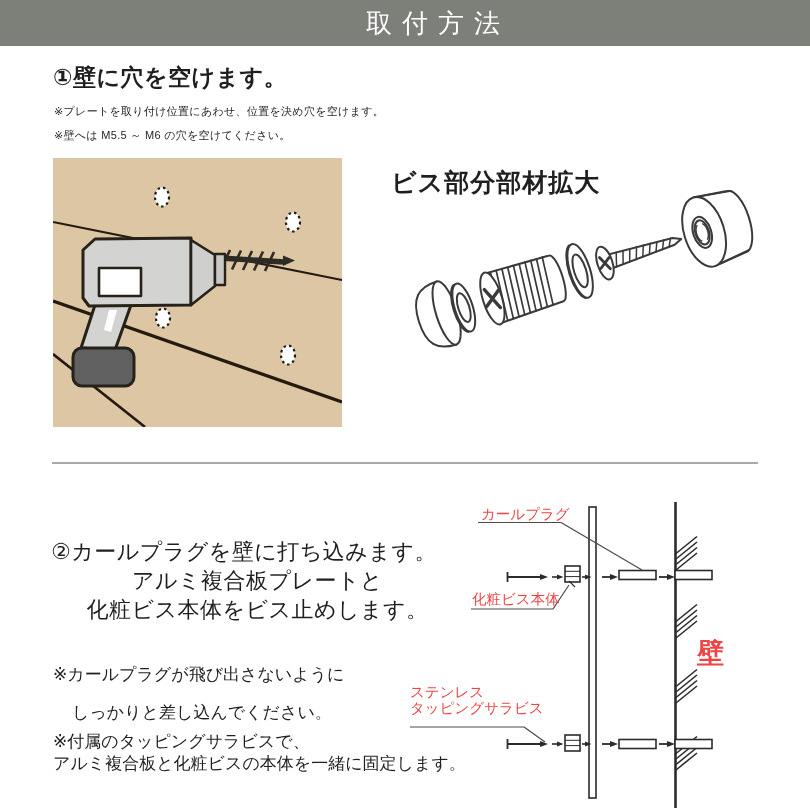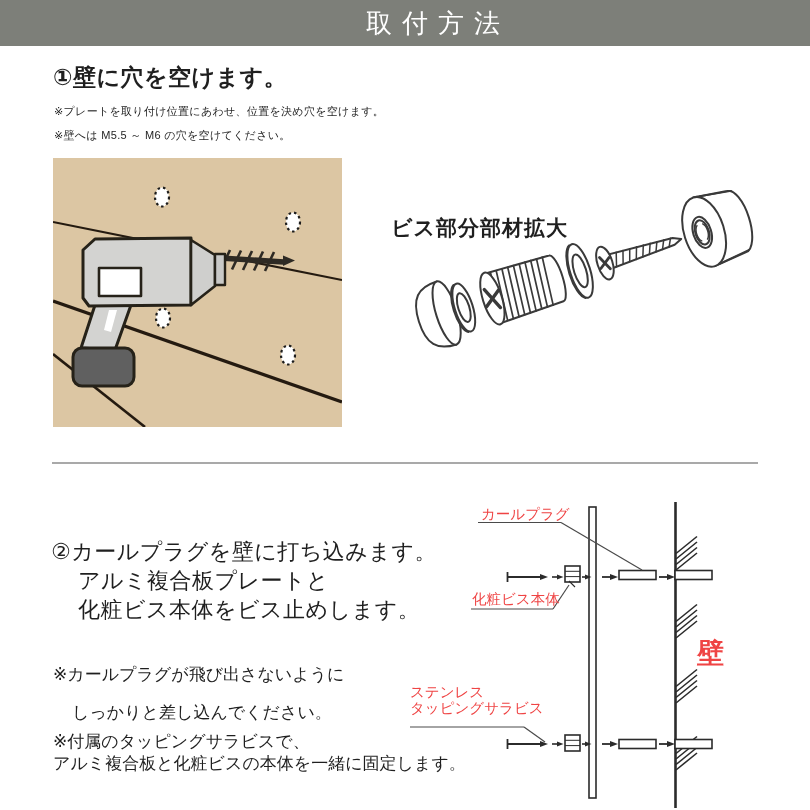--- a/index.html
+++ b/index.html
@@ -11,24 +11,24 @@
   .header{
     left:0;top:0;width:810px;height:46px;background:#7d7f79;
     display:flex;align-items:center;justify-content:center;padding-left:28px;
   }
   .header-title{
     color:#ffffff;font-size:26px;font-weight:400;letter-spacing:10px;text-indent:10px;
   }
   .h1{left:53px;top:62px;font-size:23px;font-weight:700;letter-spacing:0.5px;}
   .notes{font-size:11px;font-weight:500;line-height:23.5px;letter-spacing:0.3px;}
   .notes1{left:54px;top:100px;}
-  .diagram-title{left:391px;top:166px;font-size:21px;font-weight:700;letter-spacing:1px;margin-top:48px;}
+  .diagram-title{left:391px;top:166px;font-size:25px;font-weight:700;letter-spacing:1px;}
   .divider{left:52px;top:462px;width:706px;height:2px;background:#a9a9a9;}
   .h2{left:51px;top:537px;font-size:22px;font-weight:400;line-height:29px;letter-spacing:0.5px;}
-  .h2 .ind{padding-left:27px;}
+  .h2 .ind{padding-left:27px;text-align:center;}
   .notes2a{left:53px;top:664px;font-size:17px;line-height:22px;font-weight:500;}
   .notes2a .ind{padding-left:19px;margin-top:16px;}
   .notes2b{left:53px;top:731px;font-size:17px;line-height:22px;font-weight:500;}
   .dlabel{font-size:14.5px;font-weight:500;color:#ef4444;line-height:16px;white-space:nowrap;}
   .lbl-karl{left:481px;top:506px;}
   .lbl-keshou{left:472px;top:592px;font-family:Liberation Mono, monospace;}
   .lbl-stain{left:410px;top:684px;}
   .lbl-wall{left:697px;top:645px;font-size:27px;font-weight:600;}
   svg{display:block;}
 </style>

